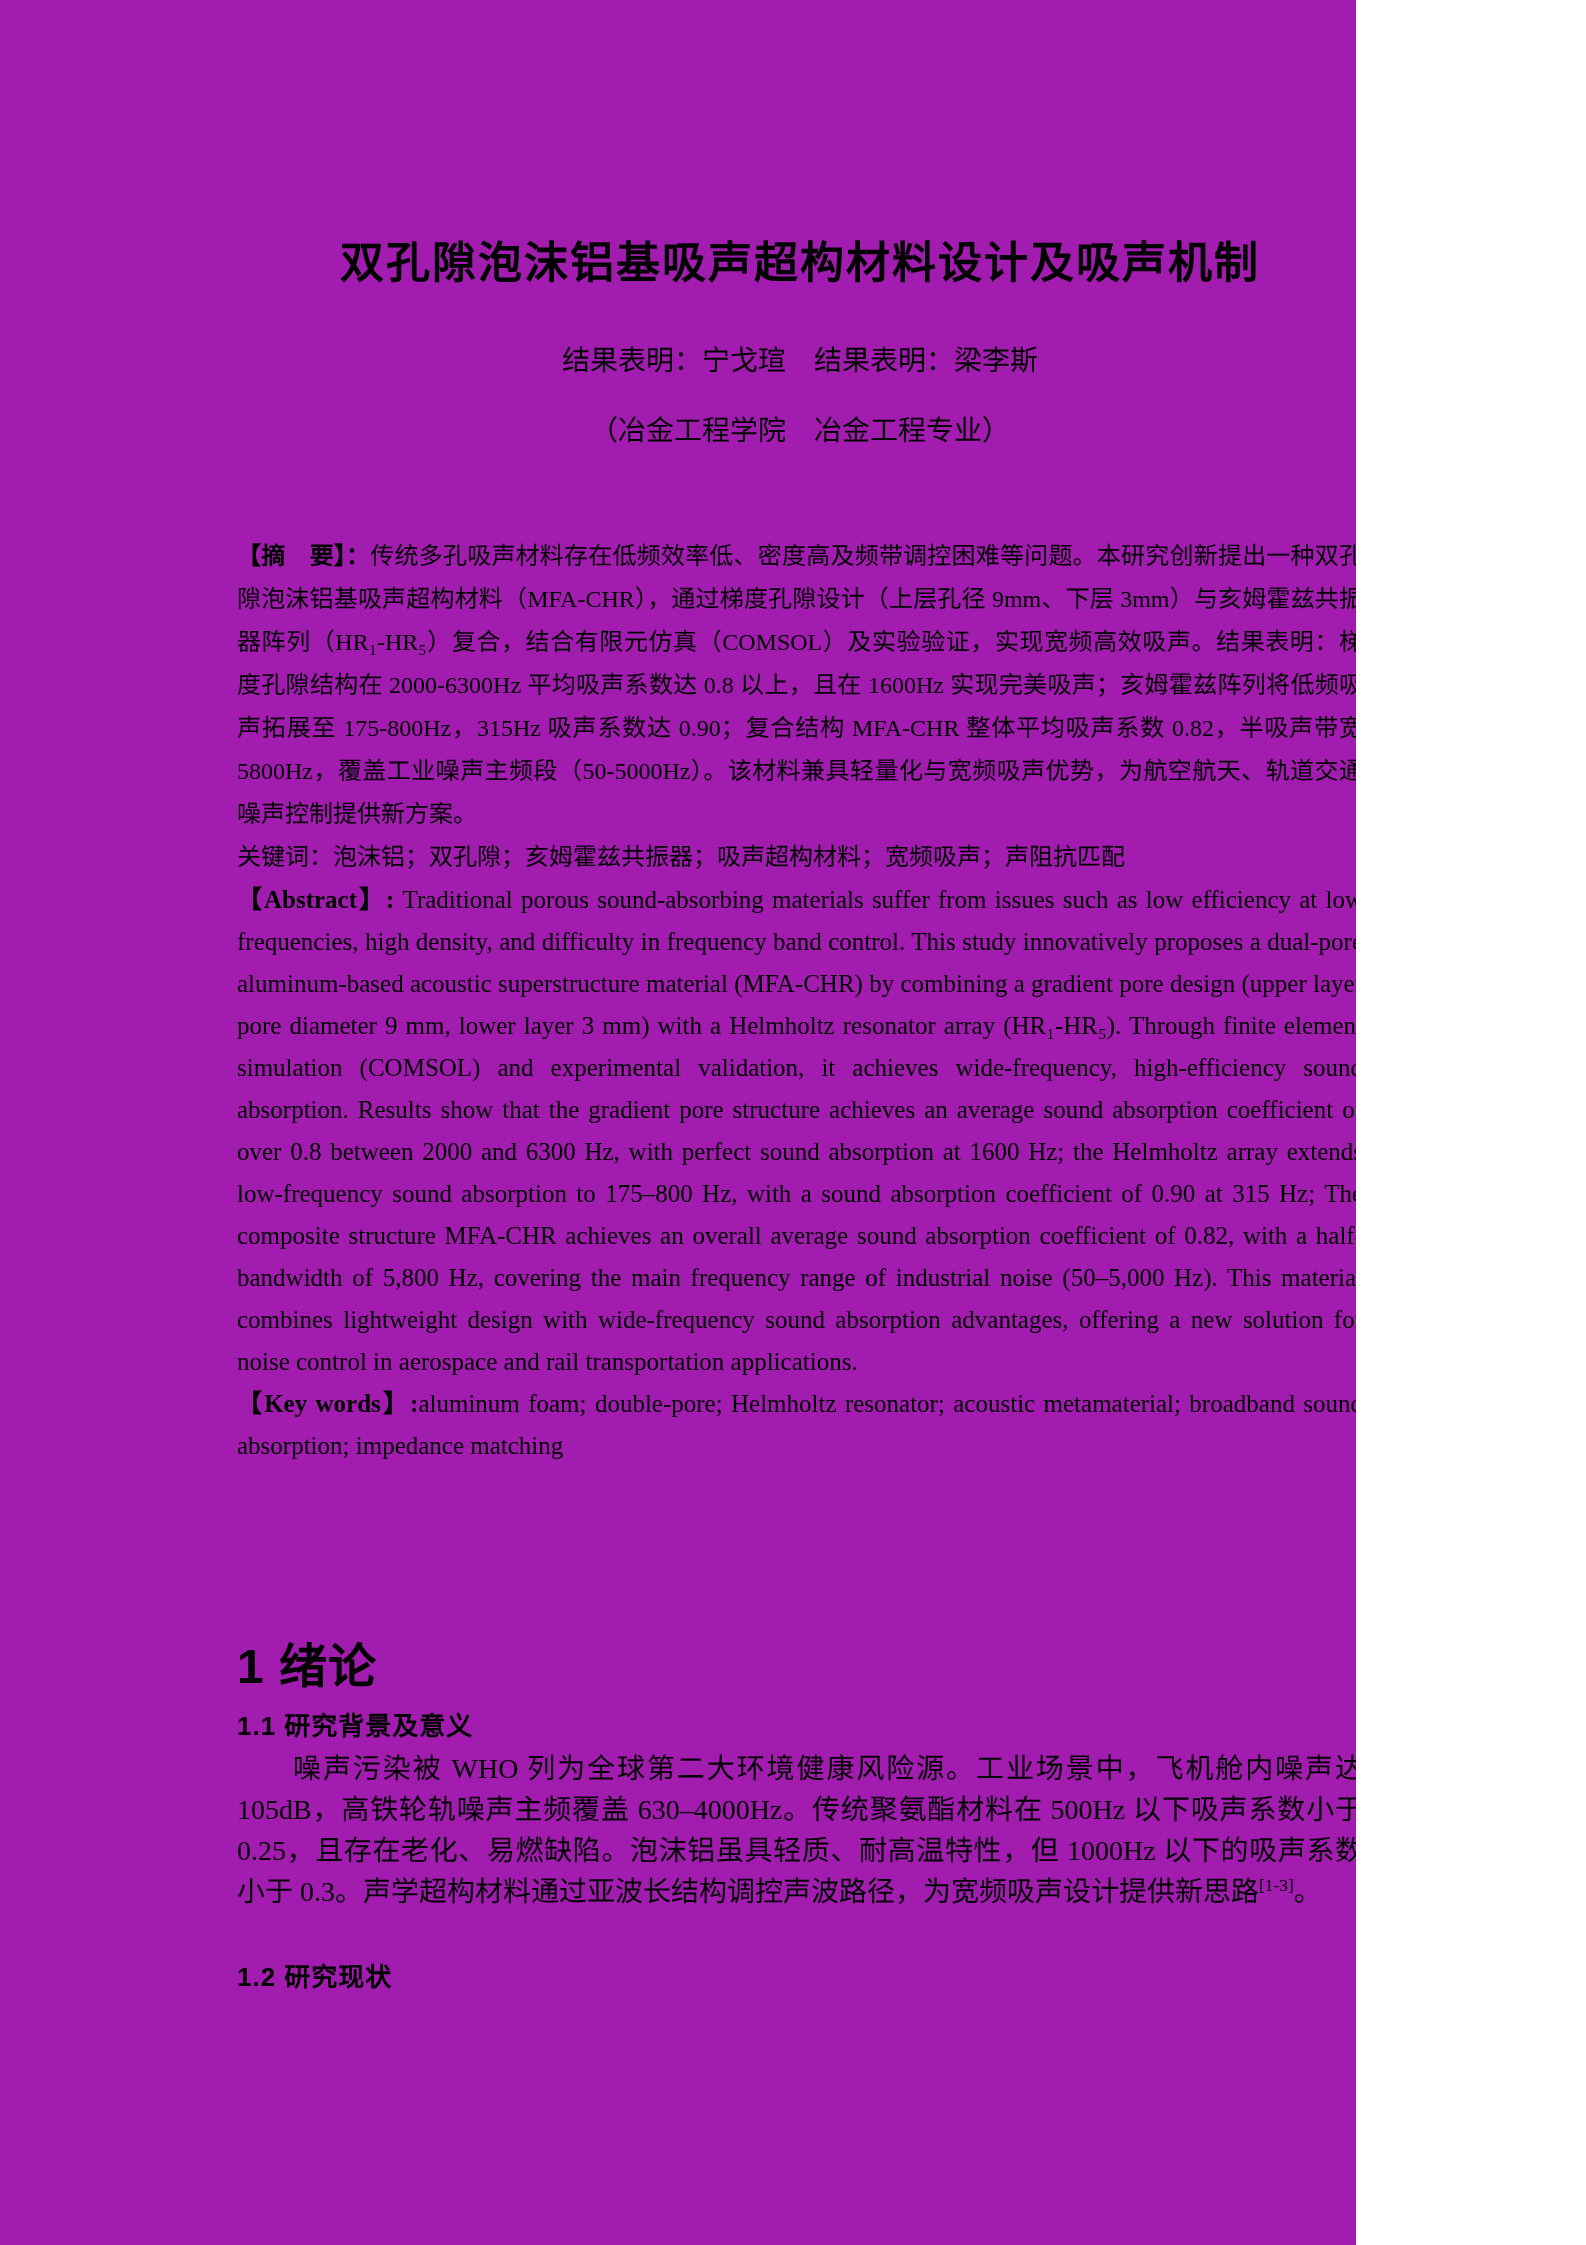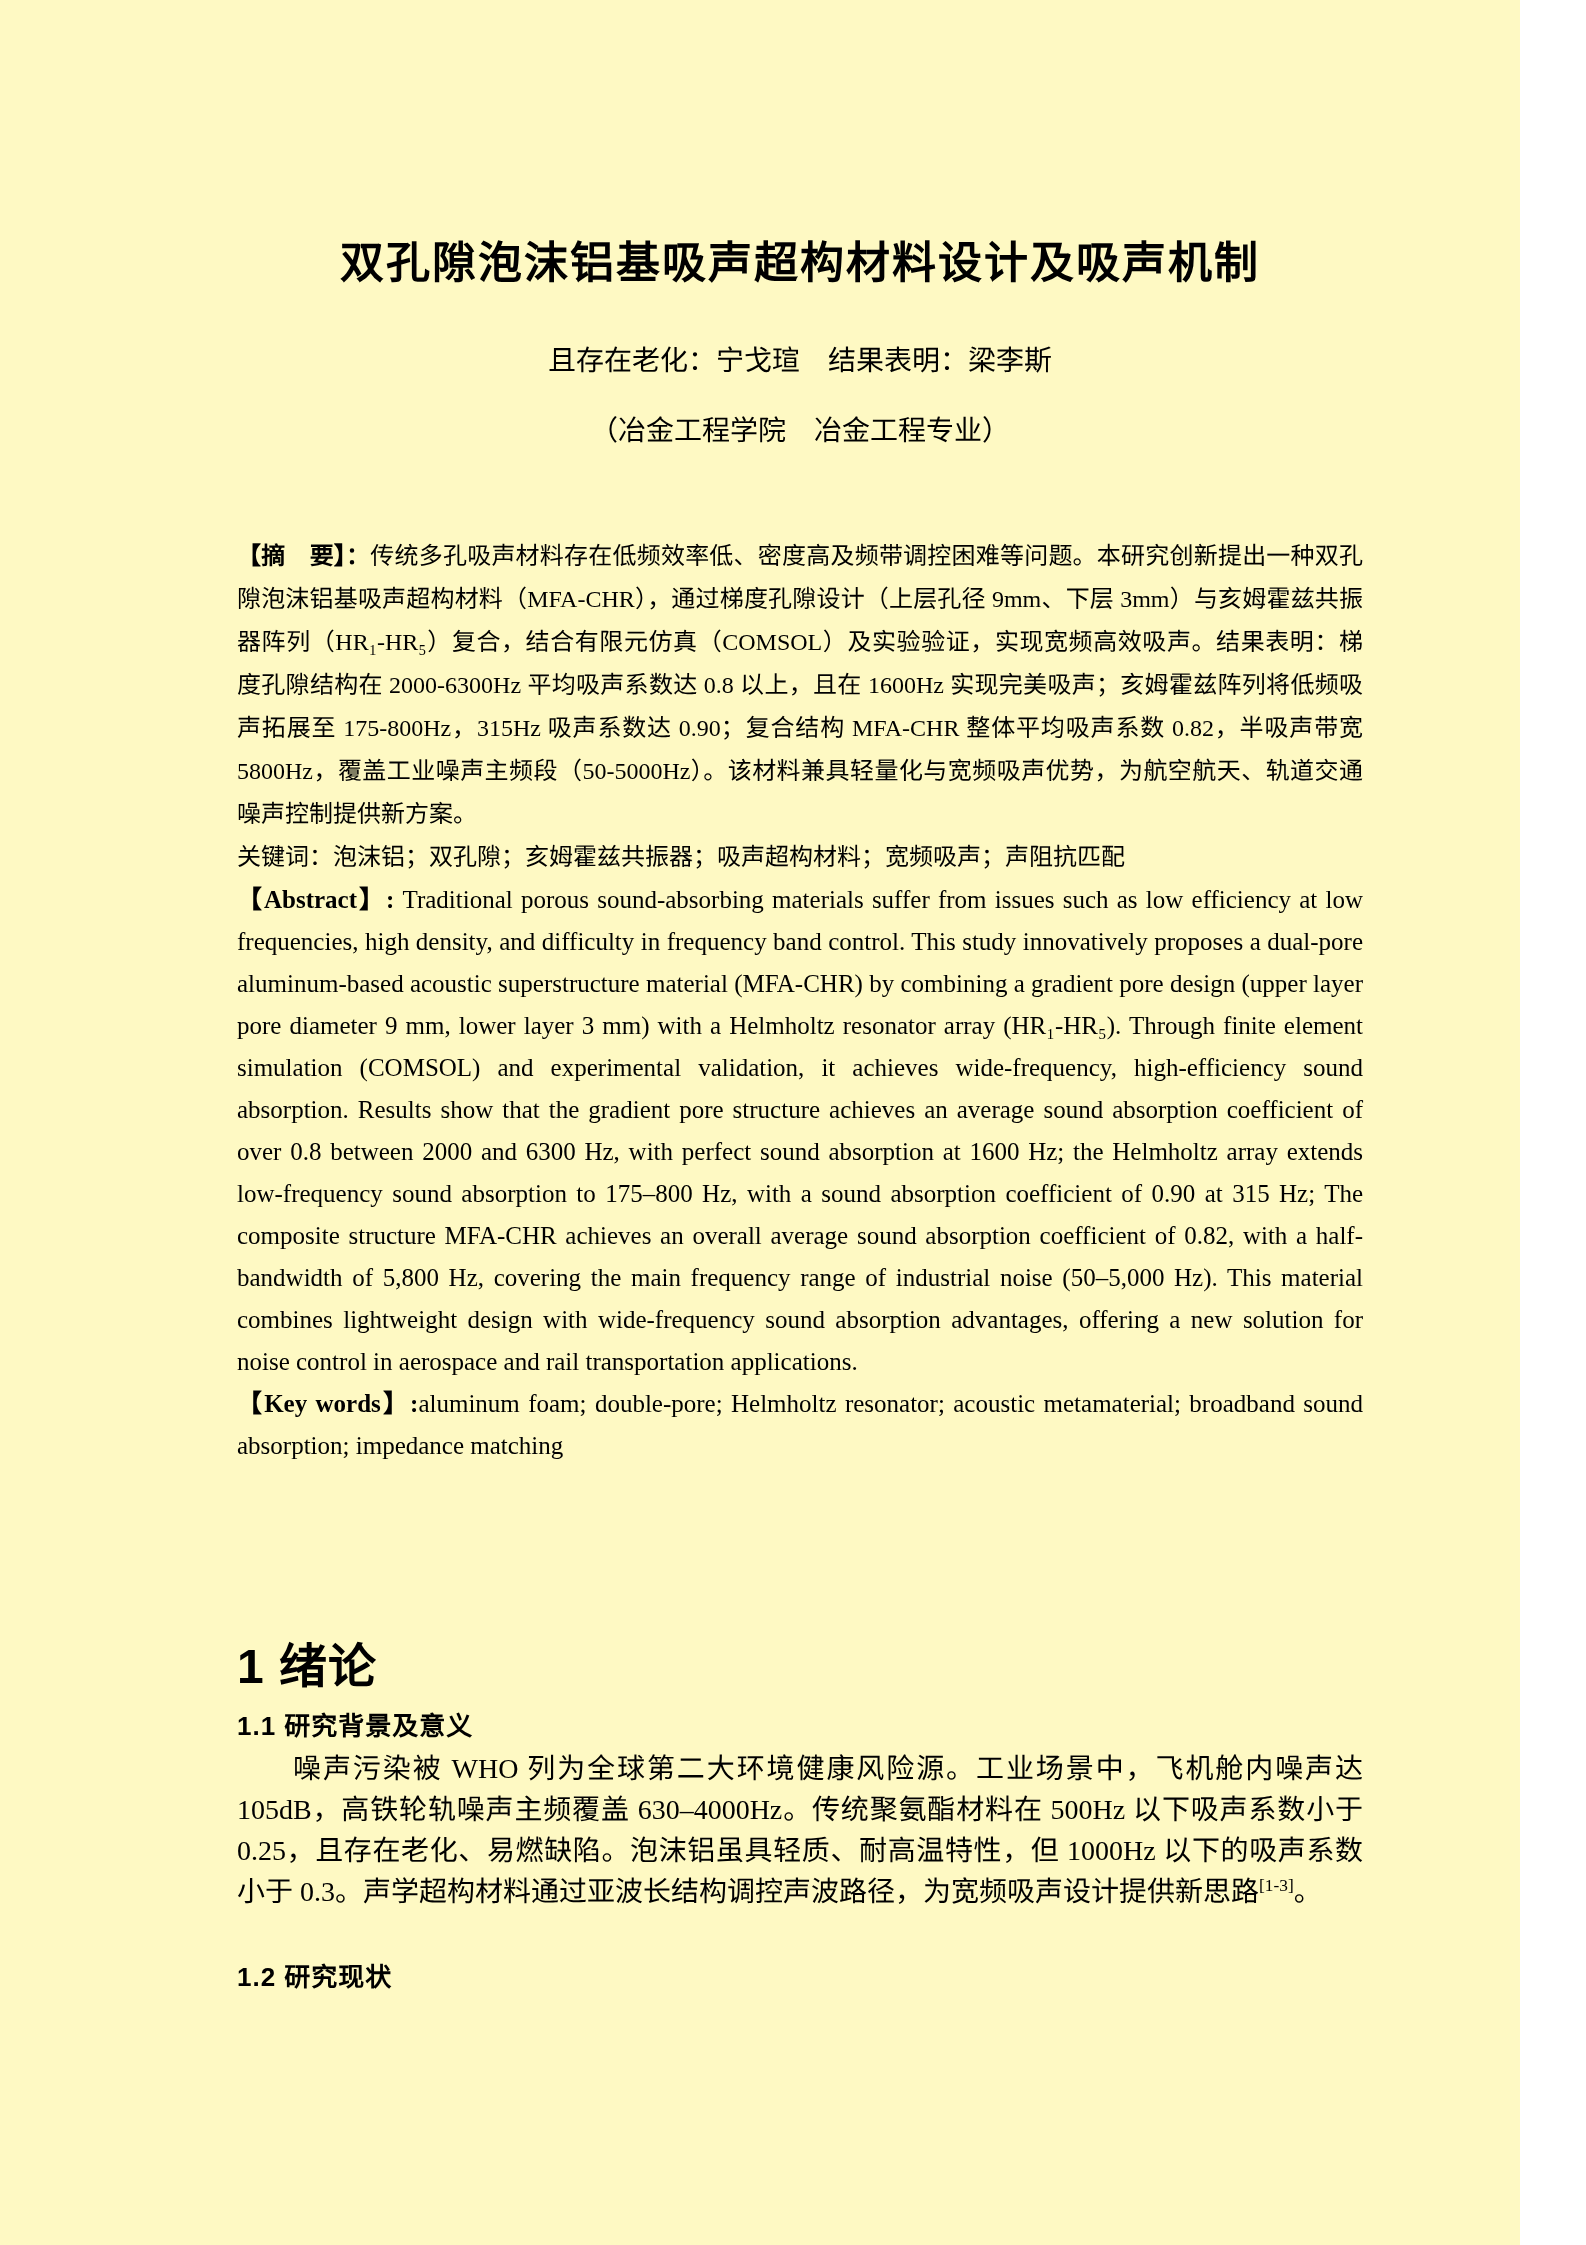--- a/index.html
+++ b/index.html
@@ -2,23 +2,23 @@
 <html lang="zh-CN"><head>
 <meta charset="utf-8">
 <style>
   html, body {
     margin: 0;
     padding: 0;
     background: #ffffff;
   }
   .page {
     position: relative;
-    width: 1520px;
+    width: 1356px;
     height: 2245px;
-    background: #fef9c3;
+    background: #a21caf;
     color: #000000;
     font-family: "Liberation Serif", "DejaVu Serif", serif;
     overflow: hidden;
   }
   .content-block {
     position: absolute;
     left: 237px;
     width: 1126px;
   }
   .doc-title {
@@ -101,21 +101,21 @@
   }
 </style>
 </head>
 <body>
 
 <div class="page">
 
   <h1 class="content-block doc-title">双孔隙泡沫铝基吸声超构材料设计及吸声机制</h1>
 
   <div class="content-block byline">
-    <span class="part">且存在老化：宁戈瑄</span><span class="part">结果表明：梁李斯</span>
+    <span class="part">结果表明：宁戈瑄</span><span class="part">结果表明：梁李斯</span>
   </div>
 
   <div class="content-block affiliation">（冶金工程学院　冶金工程专业）</div>
 
   <div class="content-block abstract-zh">
     <p><b class="inline-label">【摘　要】：</b><span>传统多孔吸声材料存在低频效率低、密度高及频带调控困难等问题。本研究创新提出一种双孔隙泡沫铝基吸声超构材料（MFA-CHR），通过梯度孔隙设计（上层孔径 9mm、下层 3mm）与亥姆霍兹共振器阵列（HR₁-HR₅）复合，结合有限元仿真（COMSOL）及实验验证，实现宽频高效吸声。结果表明：梯度孔隙结构在 2000-6300Hz 平均吸声系数达 0.8 以上，且在 1600Hz 实现完美吸声；亥姆霍兹阵列将低频吸声拓展至 175-800Hz，315Hz 吸声系数达 0.90；复合结构 MFA-CHR 整体平均吸声系数 0.82，半吸声带宽 5800Hz，覆盖工业噪声主频段（50-5000Hz）。该材料兼具轻量化与宽频吸声优势，为航空航天、轨道交通噪声控制提供新方案。</span></p>
     <p><span>关键词：</span><span>泡沫铝；双孔隙；亥姆霍兹共振器；吸声超构材料；宽频吸声；声阻抗匹配</span></p>
   </div>
 
   <div class="content-block abstract-en">

